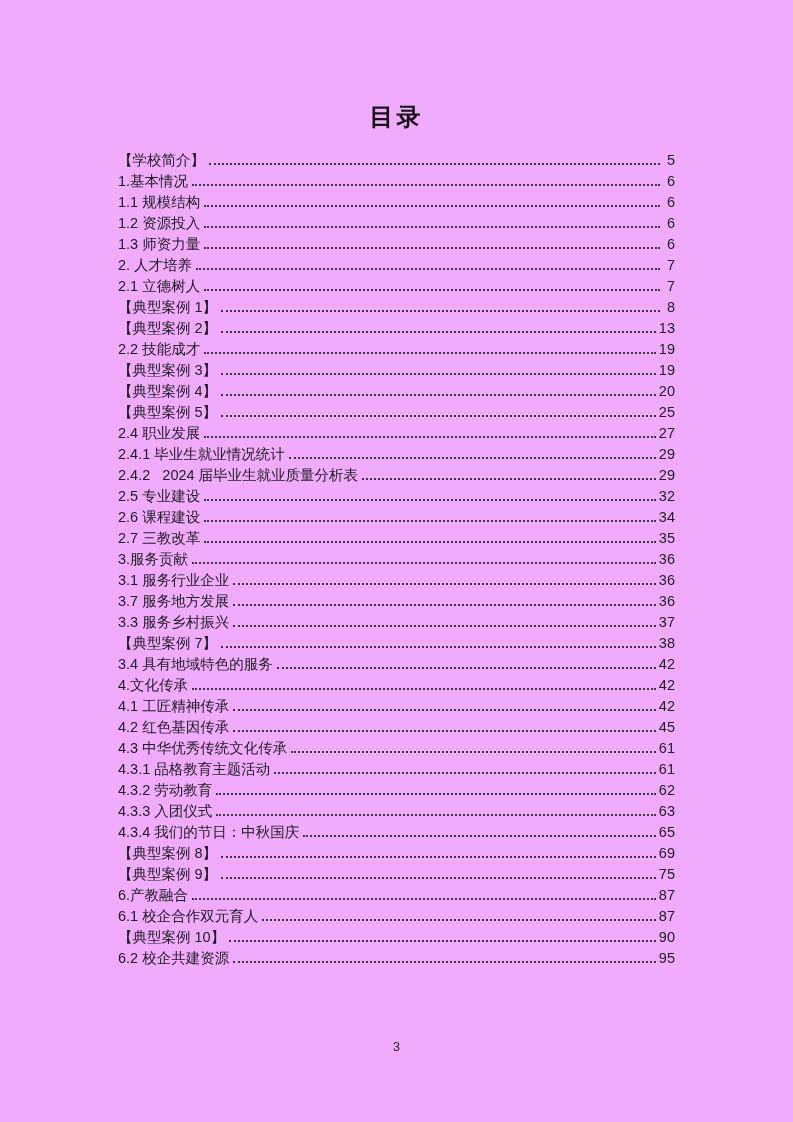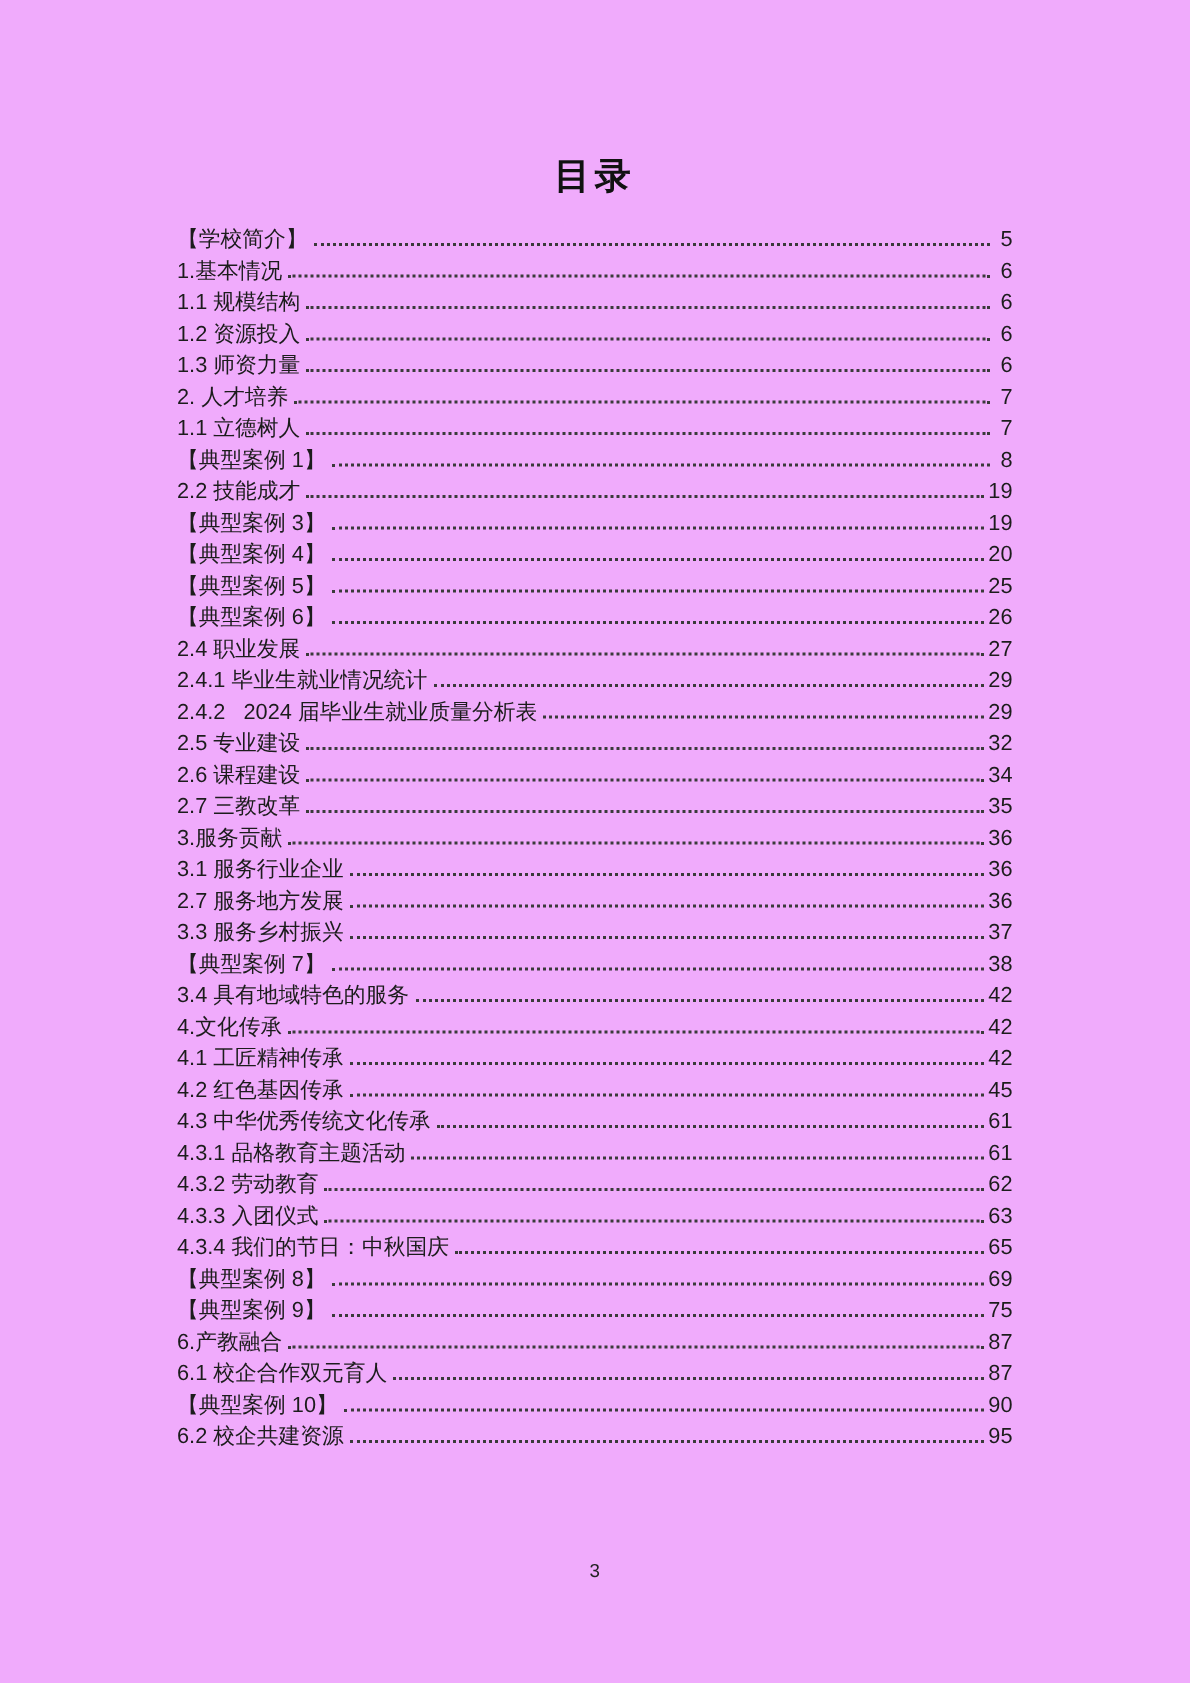--- a/index.html
+++ b/index.html
@@ -99,55 +99,55 @@
       <span class="toc-label">1.3 师资力量</span>
       <span class="toc-leader"></span>
       <span class="toc-page">6</span>
     </div>
       <div class="toc-row">
       <span class="toc-label">2. 人才培养</span>
       <span class="toc-leader"></span>
       <span class="toc-page">7</span>
     </div>
       <div class="toc-row">
-      <span class="toc-label">1.1 立德树人</span>
+      <span class="toc-label">2.1 立德树人</span>
       <span class="toc-leader"></span>
       <span class="toc-page">7</span>
     </div>
       <div class="toc-row">
       <span class="toc-label">【典型案例 1】</span>
       <span class="toc-leader"></span>
       <span class="toc-page">8</span>
     </div>
       <div class="toc-row">
+      <span class="toc-label">【典型案例 2】</span>
+      <span class="toc-leader"></span>
+      <span class="toc-page">13</span>
+    </div>
+      <div class="toc-row">
       <span class="toc-label">2.2 技能成才</span>
       <span class="toc-leader"></span>
       <span class="toc-page">19</span>
     </div>
       <div class="toc-row">
       <span class="toc-label">【典型案例 3】</span>
       <span class="toc-leader"></span>
       <span class="toc-page">19</span>
     </div>
       <div class="toc-row">
       <span class="toc-label">【典型案例 4】</span>
       <span class="toc-leader"></span>
       <span class="toc-page">20</span>
     </div>
       <div class="toc-row">
       <span class="toc-label">【典型案例 5】</span>
       <span class="toc-leader"></span>
       <span class="toc-page">25</span>
     </div>
       <div class="toc-row">
-      <span class="toc-label">【典型案例 6】</span>
-      <span class="toc-leader"></span>
-      <span class="toc-page">26</span>
-    </div>
-      <div class="toc-row">
       <span class="toc-label">2.4 职业发展</span>
       <span class="toc-leader"></span>
       <span class="toc-page">27</span>
     </div>
       <div class="toc-row">
       <span class="toc-label">2.4.1 毕业生就业情况统计</span>
       <span class="toc-leader"></span>
       <span class="toc-page">29</span>
     </div>
       <div class="toc-row">
@@ -174,21 +174,21 @@
       <span class="toc-label">3.服务贡献</span>
       <span class="toc-leader"></span>
       <span class="toc-page">36</span>
     </div>
       <div class="toc-row">
       <span class="toc-label">3.1 服务行业企业</span>
       <span class="toc-leader"></span>
       <span class="toc-page">36</span>
     </div>
       <div class="toc-row">
-      <span class="toc-label">2.7 服务地方发展</span>
+      <span class="toc-label">3.7 服务地方发展</span>
       <span class="toc-leader"></span>
       <span class="toc-page">36</span>
     </div>
       <div class="toc-row">
       <span class="toc-label">3.3 服务乡村振兴</span>
       <span class="toc-leader"></span>
       <span class="toc-page">37</span>
     </div>
       <div class="toc-row">
       <span class="toc-label">【典型案例 7】</span>

